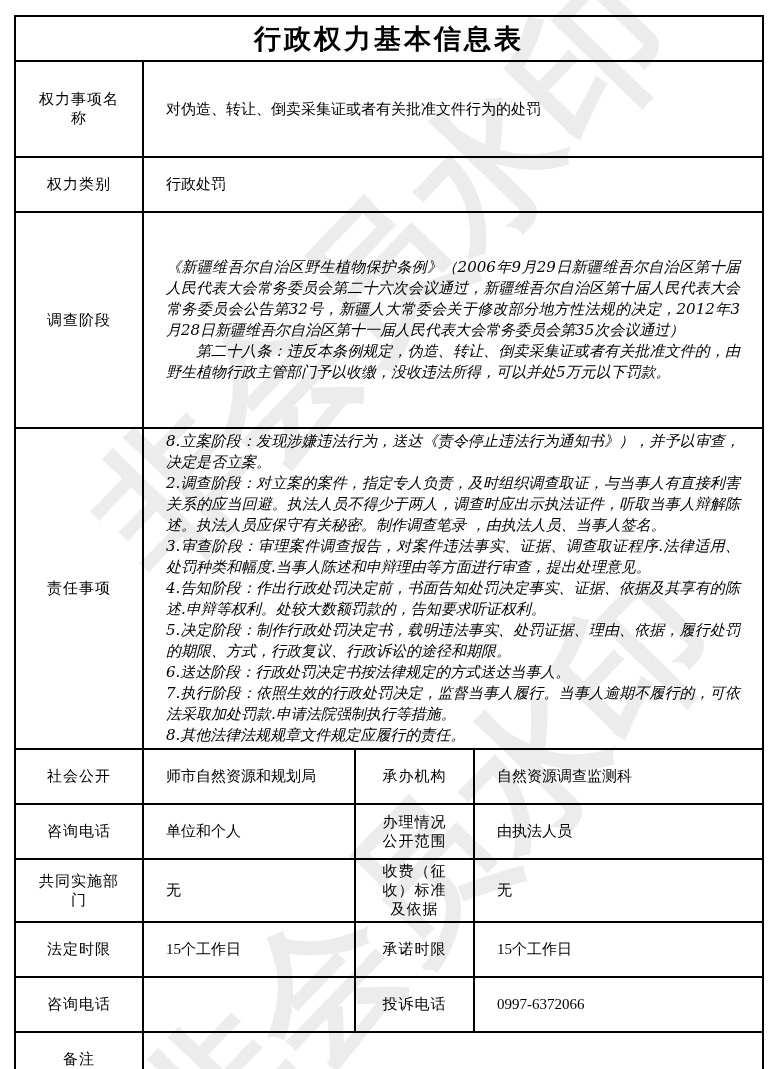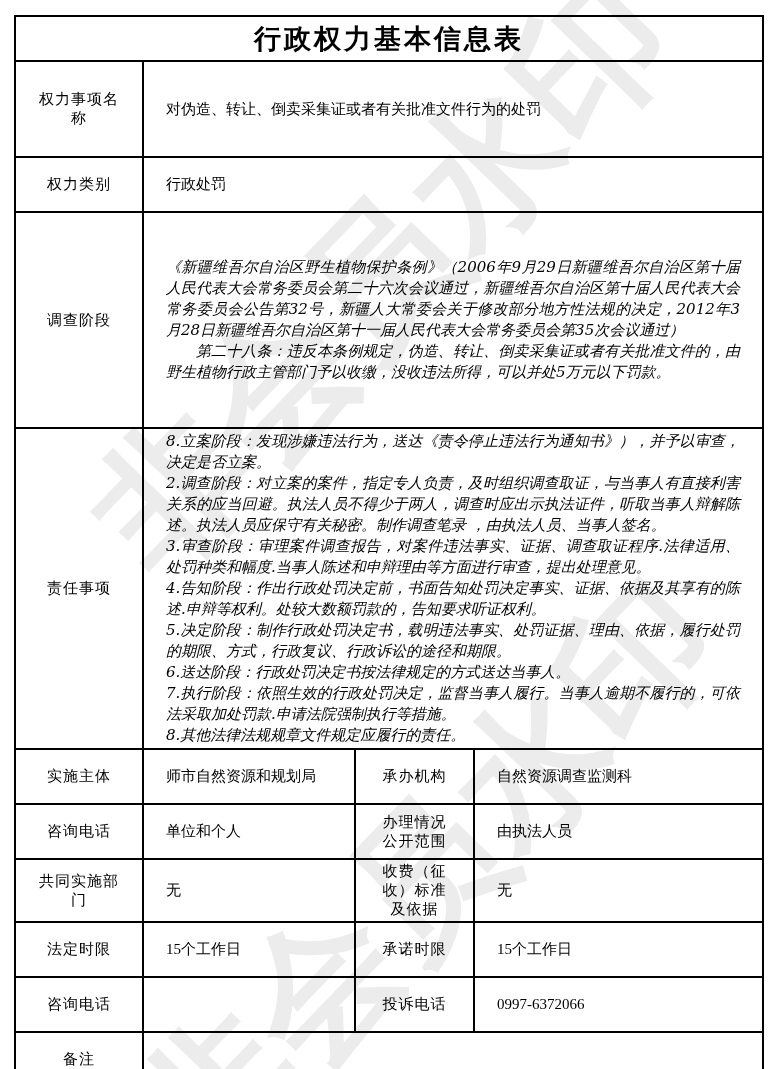--- a/index.html
+++ b/index.html
@@ -109,21 +109,21 @@
         <p>3.审查阶段：审理案件调查报告，对案件违法事实、证据、调查取证程序.法律适用、处罚种类和幅度.当事人陈述和申辩理由等方面进行审查，提出处理意见。</p>
         <p>4.告知阶段：作出行政处罚决定前，书面告知处罚决定事实、证据、依据及其享有的陈述.申辩等权利。处较大数额罚款的，告知要求听证权利。</p>
         <p>5.决定阶段：制作行政处罚决定书，载明违法事实、处罚证据、理由、依据，履行处罚的期限、方式，行政复议、行政诉讼的途径和期限。</p>
         <p>6.送达阶段：行政处罚决定书按法律规定的方式送达当事人。</p>
         <p>7.执行阶段：依照生效的行政处罚决定，监督当事人履行。当事人逾期不履行的，可依法采取加处罚款.申请法院强制执行等措施。</p>
         <p>8.其他法律法规规章文件规定应履行的责任。</p>
       </td>
     </tr>
 
     <tr class="h-s53">
-      <td class="lbl">实施主体</td>
+      <td class="lbl">社会公开</td>
       <td class="val">师市自然资源和规划局</td>
       <td class="lbl">承办机构</td>
       <td class="val">自然资源调查监测科</td>
     </tr>
 
     <tr class="h-s53">
       <td class="lbl">咨询电话</td>
       <td class="val">单位和个人</td>
       <td class="lbl">办理情况公开范围</td>
       <td class="val">由执法人员</td>

